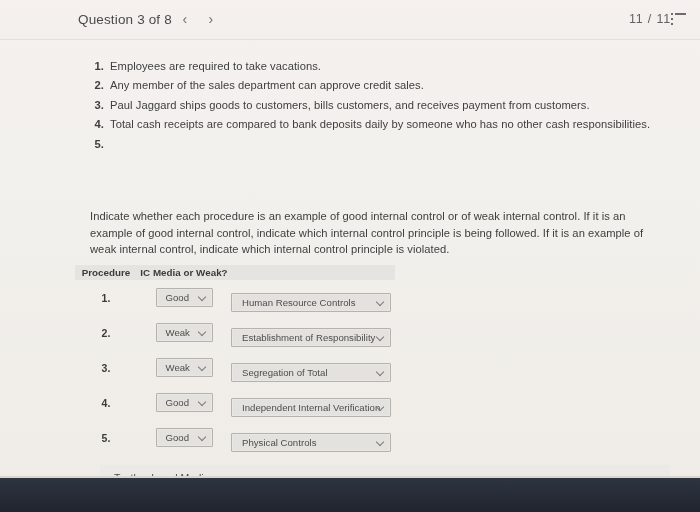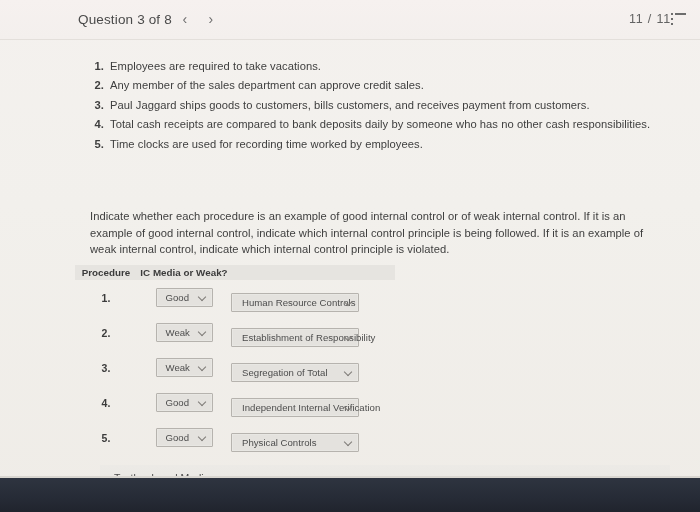--- a/index.html
+++ b/index.html
@@ -188,21 +188,21 @@
     height: 19px;
     display: flex;
     align-items: center;
     cursor: pointer;
     font-size: 9.6px;
     color: #4d4d4d;
     letter-spacing: 0.02px;
     box-shadow: 0 0 0 0.5px rgba(255,255,255,0.35) inset;
   }
   .sel.sm { width: 57px; padding-left: 9px; }
-  .sel.lg { width: 128px; padding-left: 10px; margin-top: 9px; }
+  .sel.lg { width: 160px; padding-left: 10px; margin-top: 9px; }
   .sel .caret {
     position: absolute;
     right: 7px;
     top: 50%;
     margin-top: -3.2px;
     width: 6px; height: 6px;
     display: block;
   }
   .sel .caret::before {
     content: "";
@@ -298,21 +298,20 @@
       <li>
         <span class="num">3.</span>
         <span>Paul Jaggard ships goods to customers, bills customers, and receives payment from customers.</span>
       </li>
       <li>
         <span class="num">4.</span>
         <span>Total cash receipts are compared to bank deposits daily by someone who has no other cash responsibilities.</span>
       </li>
       <li>
         <span class="num">5.</span>
-        <span>Time clocks are used for recording time worked by employees.</span>
       </li>
     </ol>
 
     <div class="instructions">Indicate whether each procedure is an example of good internal control or of weak internal control. If it is an example of good internal control, indicate which internal control principle is being followed. If it is an example of weak internal control, indicate which internal control principle is violated.</div>
 
     <div class="ans-table">
 
       <div class="tbl-head">
         <div class="th-proc">Procedure</div>
         <div class="th-icgw">IC Media or Weak?</div>

